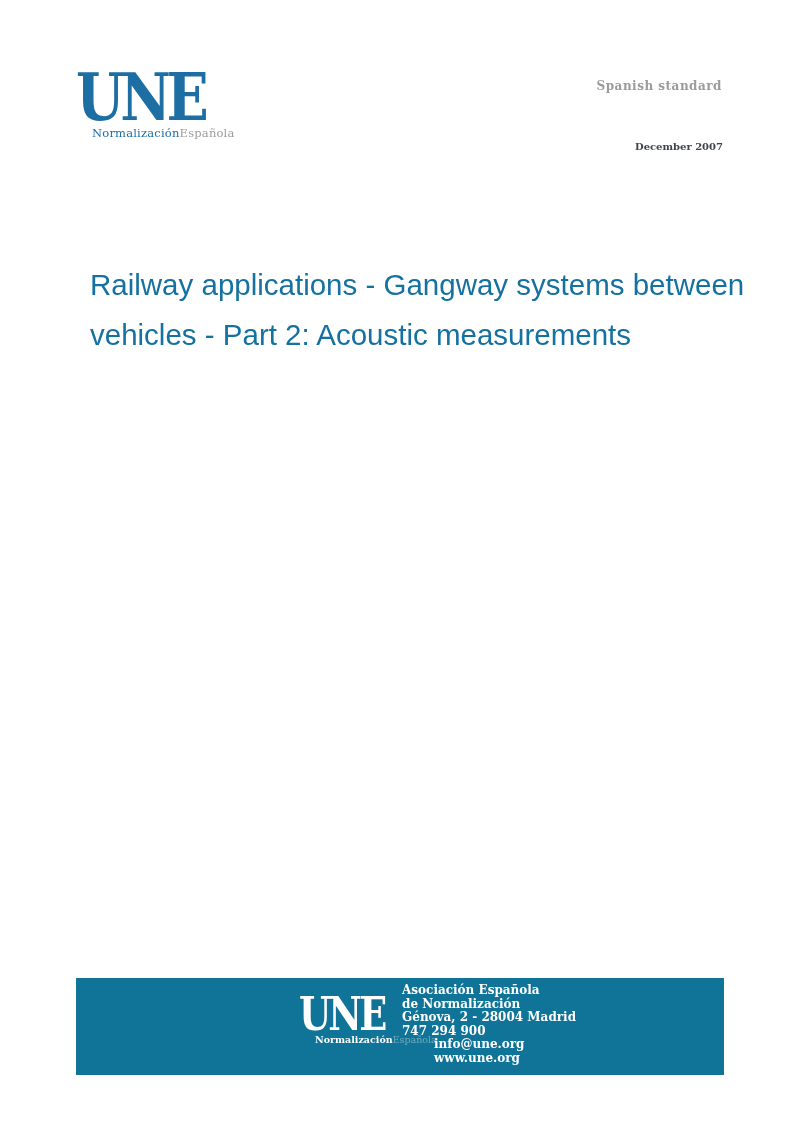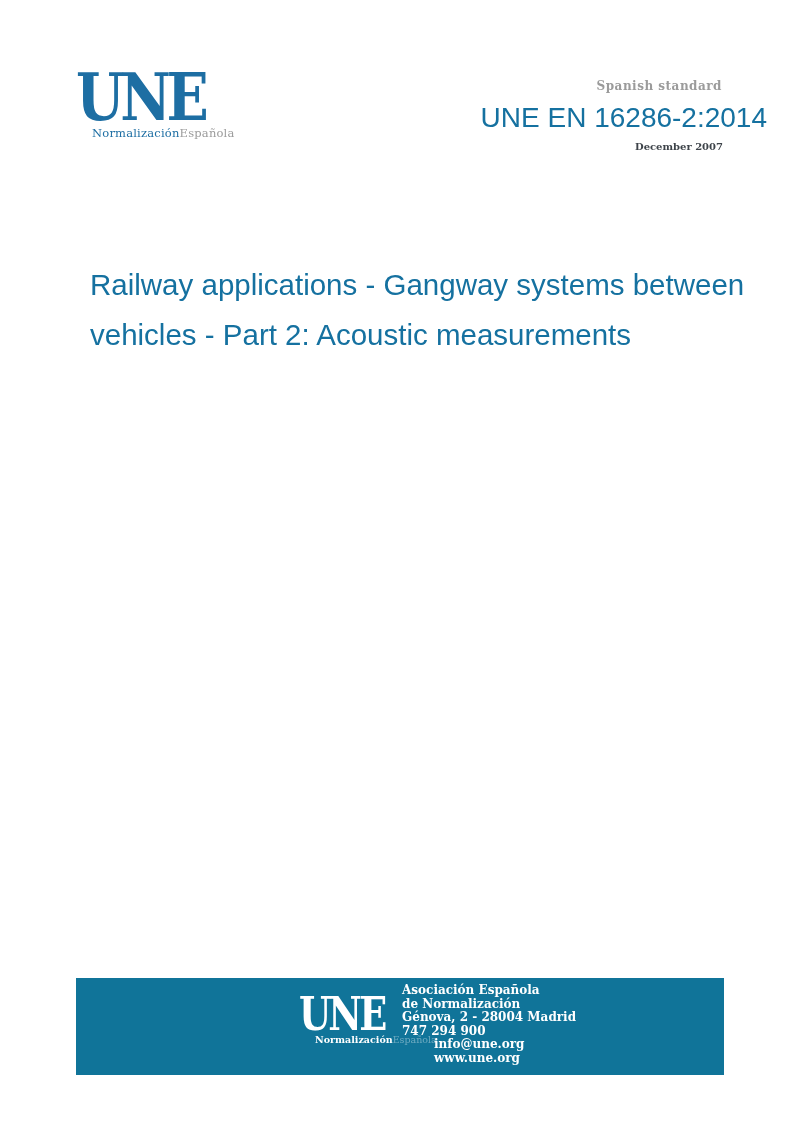--- a/index.html
+++ b/index.html
@@ -122,21 +122,20 @@
 <div class="page">
 
   <div class="logo-top">
     <span class="une">UNE</span>
     <div class="wordmark">
       <span class="wm-primary">Normalización</span><span class="wm-secondary">Española</span>
     </div>
   </div>
 
   <div class="kicker">Spanish standard</div>
-  <div class="std-number">UNE EN 16286-2:2014</div>
   <div class="std-date">December 2007</div>
 
   <div class="doc-title">
     <div class="title-line">Railway applications - Gangway systems between</div>
     <div class="title-line">vehicles - Part 2: Acoustic measurements</div>
   </div>
 
   <div class="footer-bar">
 
     <div class="footer-logo">

